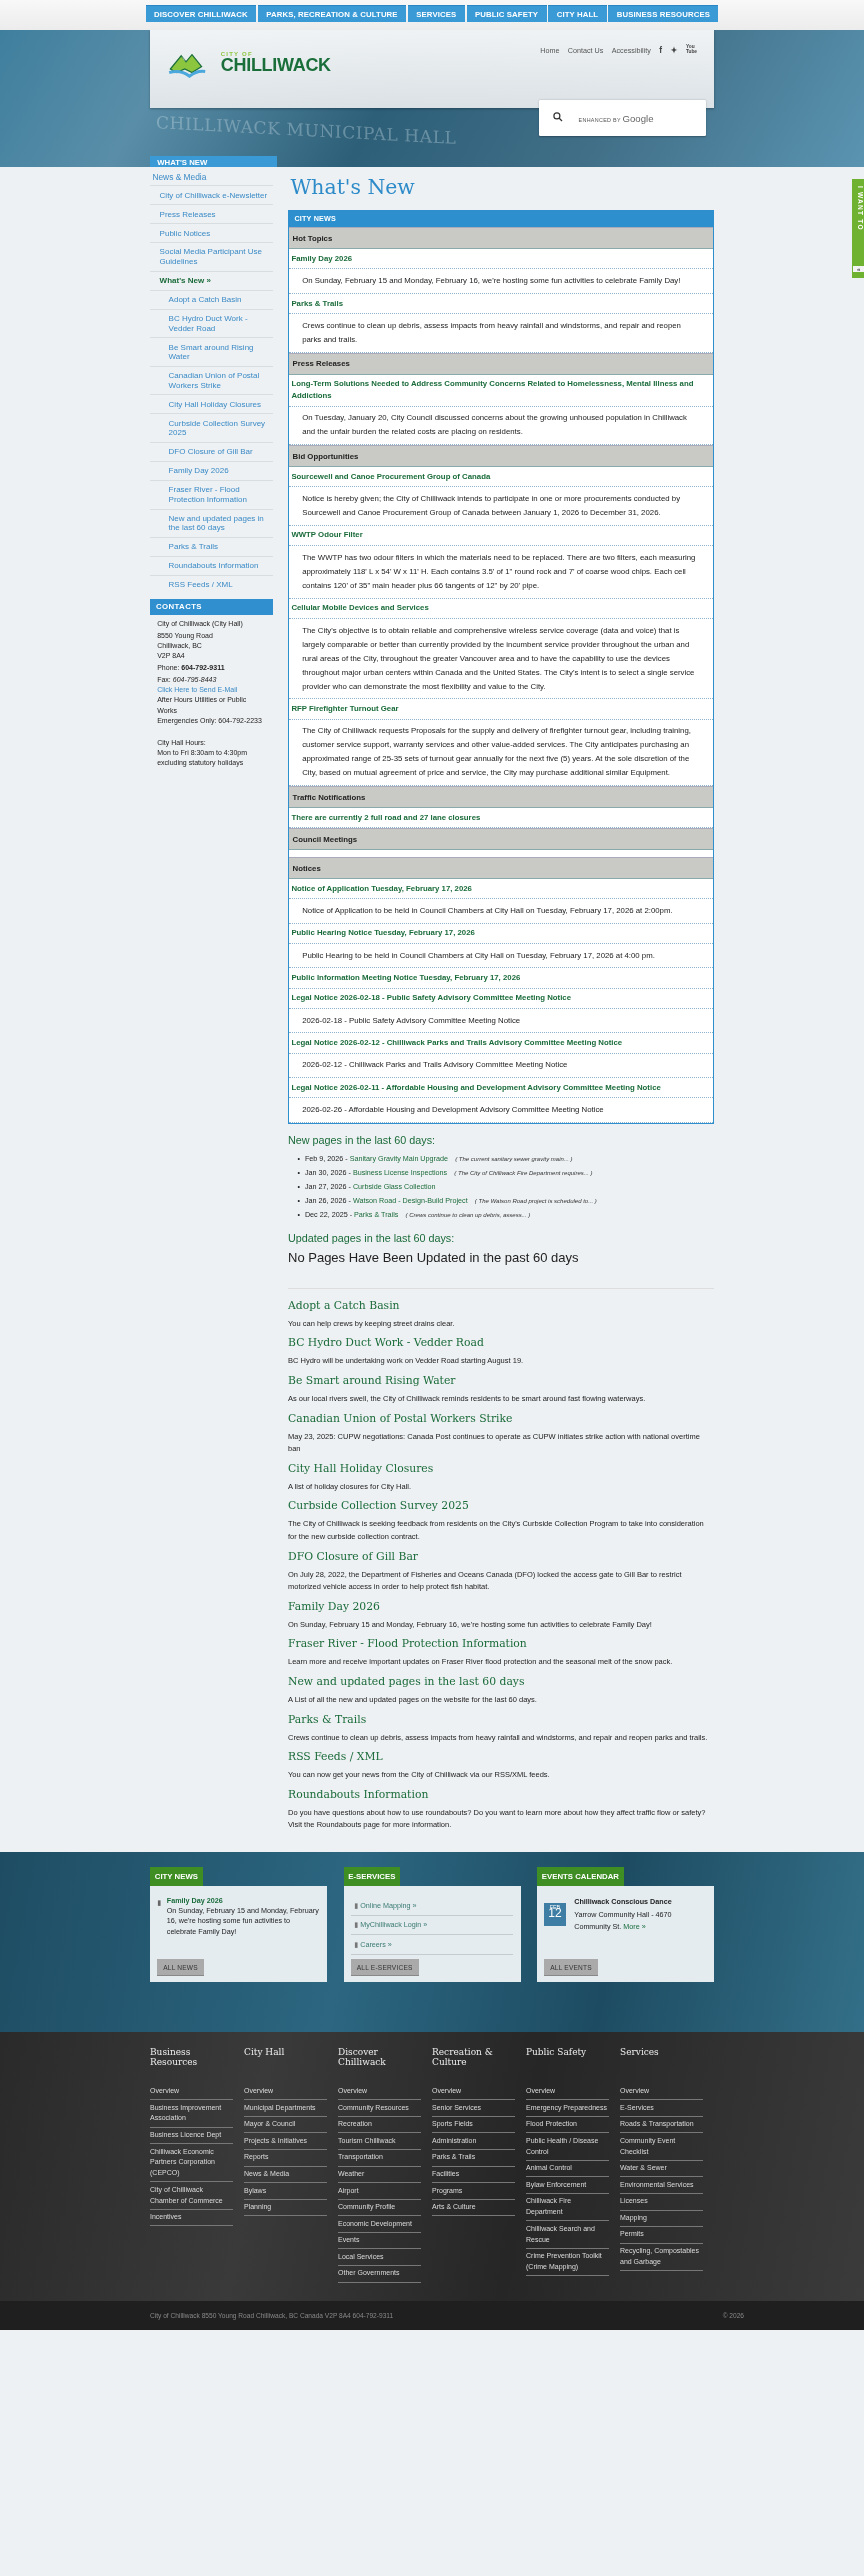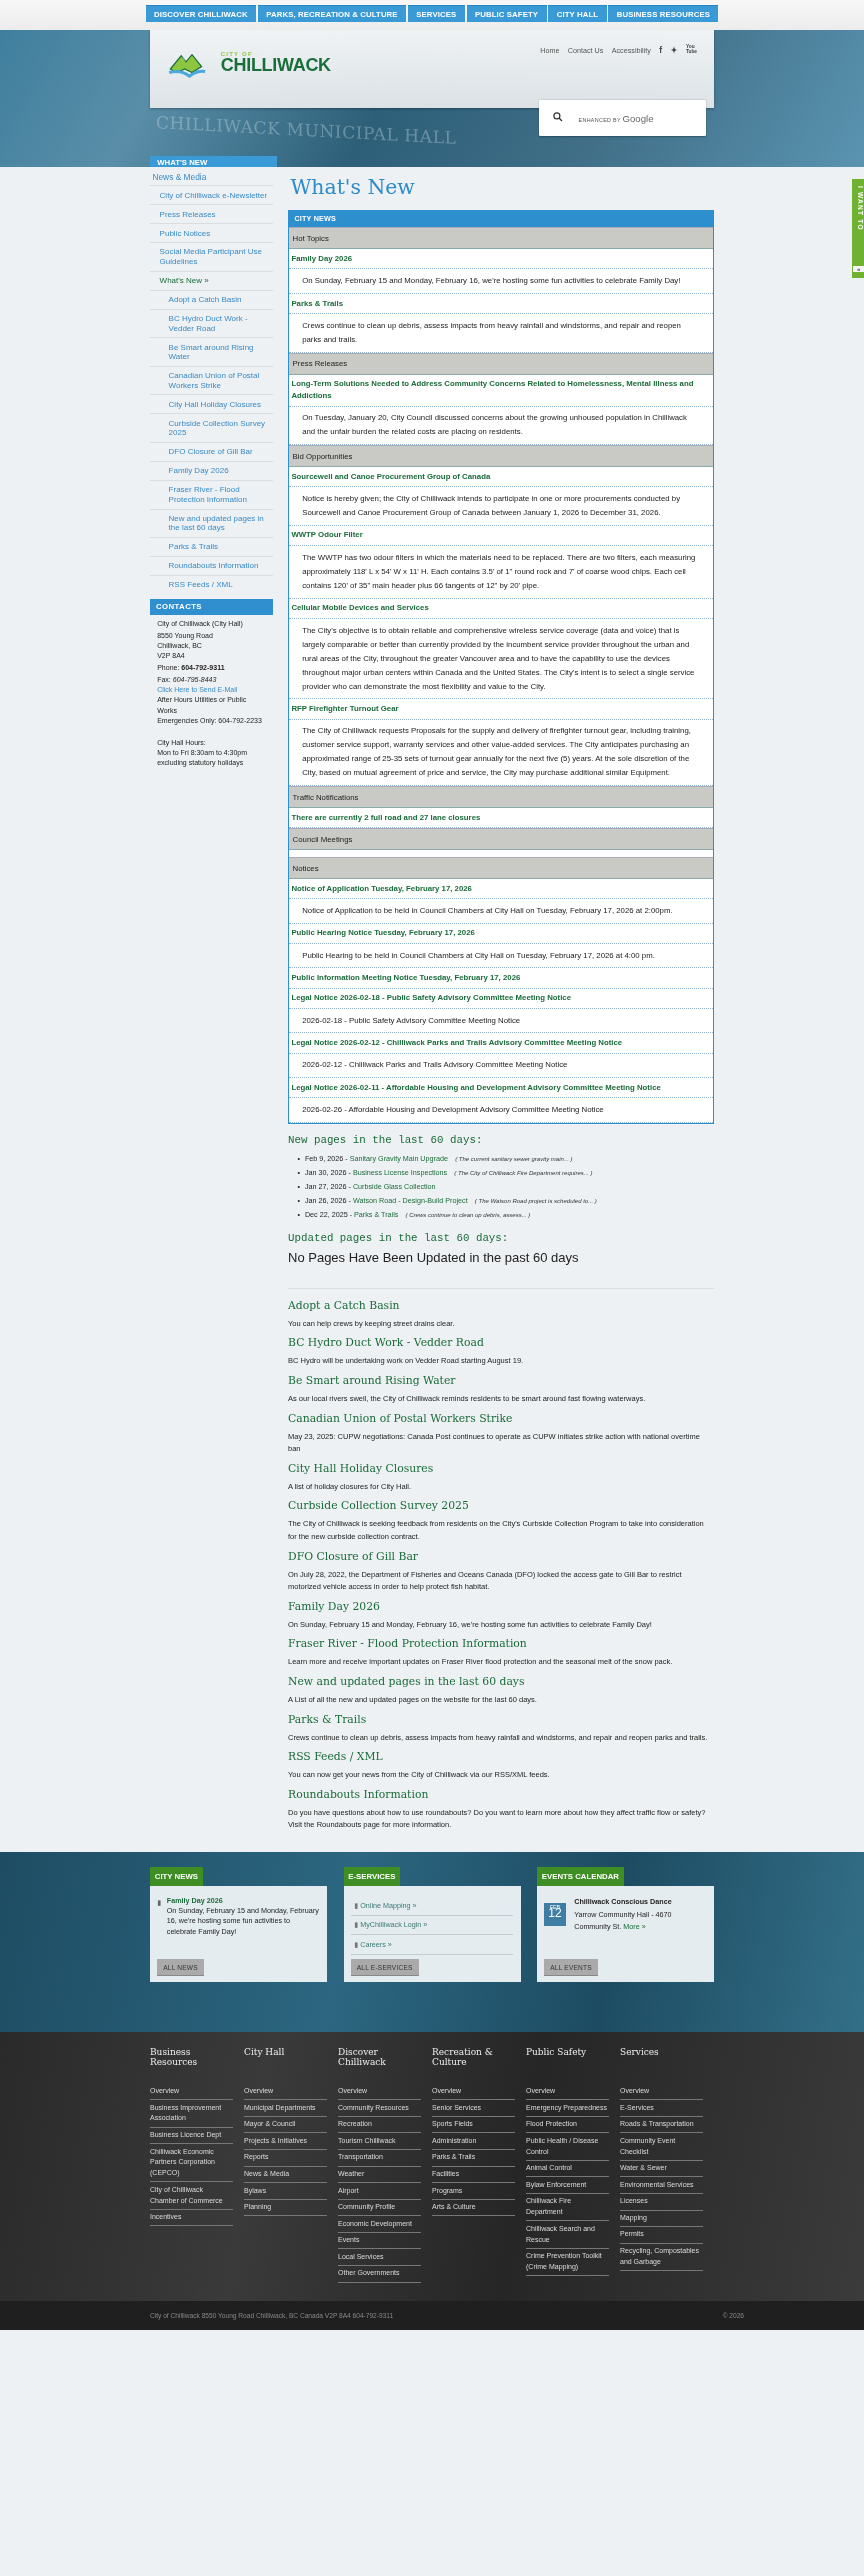--- a/index.html
+++ b/index.html
@@ -20,36 +20,36 @@
 .search{position:absolute;left:539px;top:70px;width:167px;height:36px;background:#fff;border-radius:1.2px;box-shadow:0 0.6px 1.8px rgba(0,0,0,.3);display:flex;align-items:center;padding-left:14.4px;gap:15.6px}
 .search .gl{font-size:5.4px;color:#555;letter-spacing:0.3px}
 .search .gl b{font-size:9.6px;color:#666;font-weight:normal;letter-spacing:0}
 .whatsnew-tab{position:absolute;left:150px;top:126px;width:127px;height:10.8px;background:#3a9ad6;color:#fff;font-weight:bold;font-size:7.8px;padding:1.8px 7.2px 0}
 .wrap{width:564px;margin:0 auto;display:flex;gap:15px;position:relative}
 .side{width:123px;padding-top:1.2px}
 .side .parent{display:block;color:#3a8ac6;text-decoration:none;font-size:8.4px;padding:3.6px 2.4px}
 .side ul{list-style:none}
 .side li{border-top:0.6px solid #d8dde0}
 .side li a{display:block;color:#3a8ac6;text-decoration:none;font-size:8px;padding:4.2px 4.8px 4.2px 9.6px;line-height:9.6px}
-.side li.active a{color:#1a6b3a;font-weight:normal}
+.side li.active a{color:#1a6b3a;font-weight:bold}
 .side li.sub a{padding-left:18.6px}
 .contacts-h{background:#2f8fcf;color:#fff;font-weight:bold;font-size:7.8px;letter-spacing:0.4px;padding:3.6px 6px;margin-top:4.8px}
 .contacts{padding:3.6px 7.2px;font-size:7px;line-height:10.2px;color:#222}
 .contacts p{margin-bottom:1.8px}
 .contacts a{color:#3a8ac6;text-decoration:none}
 .main{width:426px}
 .page-title{color:#2d8bc9;font-family:"DejaVu Serif",serif;font-size:20.4px;font-weight:normal;padding:8.4px 0 10.8px 2.4px}
 .cn-box{border:1.8px solid #2d8fce;background:#fff}
 .cn-head{background:#2d8fce;color:#fff;font-weight:bold;font-size:7.2px;padding:3px 5.4px 4.2px;letter-spacing:0.2px}
-.cn-cat{background:#c9cac5;font-weight:normal;font-size:7.8px;padding:5.4px 3.6px;border-top:0.6px solid #aab;border-bottom:0.6px solid #8aa}
+.cn-cat{background:#c9cac5;font-weight:bold;font-size:7.8px;padding:5.4px 3.6px;border-top:0.6px solid #aab;border-bottom:0.6px solid #8aa}
 .cn-item-t{padding:3.6px 2.4px;border-bottom:0.6px dotted #8fb3cc}
 .cn-item-t a{color:#1a6b3a;font-weight:bold;font-size:7.8px;line-height:12px}
 .cn-item-d{padding:4.8px 13.2px 4.8px 13.2px;font-size:7.8px;line-height:14px;border-bottom:0.6px dotted #8fb3cc}
 .cn-gap{height:7.2px;background:#fff}
-h2.sec{color:#1a6b3a;font-family:Liberation Mono, monospace;font-size:10.8px;font-weight:normal;margin:9.6px 0 6px}
+h2.sec{color:#1a6b3a;font-family:Liberation Sans, sans-serif;font-size:10.8px;font-weight:normal;margin:9.6px 0 6px}
 ul.newp{list-style:none;padding-left:9.6px;font-size:7.2px;line-height:13.2px}
 ul.newp li:before{content:"•";margin-right:4.8px}
 ul.newp li em{font-size:6px;color:#333;margin-left:7.2px}
 .np-none{font-size:13px;margin-bottom:23px}
 .feat{border-top:0.6px solid #ddd;padding-top:3.6px}
 .feat h3{font-family:"DejaVu Serif",serif;font-size:10.8px;font-weight:normal;margin:6px 0 6px}
 .feat h3 a{color:#1a6b3a}
 .feat p{font-size:7.5px;line-height:12.6px;margin-bottom:2.4px}
 .widgets{margin-top:18px;height:180px;background:linear-gradient(100deg,#1e4d63,#2c6680 40%,#1d4c62 70%,#336f88);padding-top:14.4px}
 .widgets .inner{width:564px;margin:0 auto;display:flex;justify-content:space-between}

